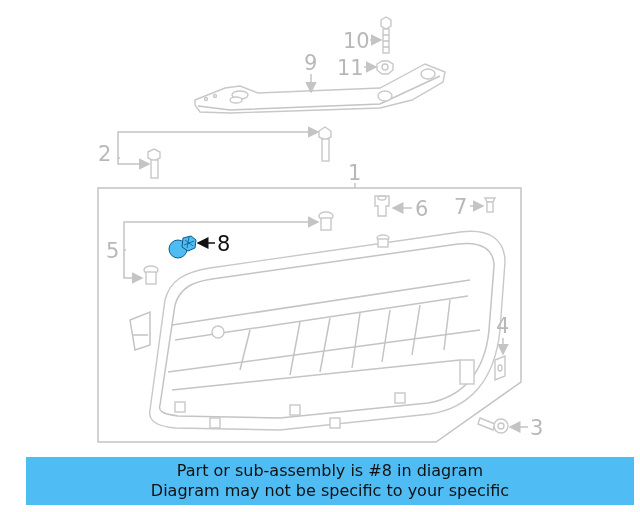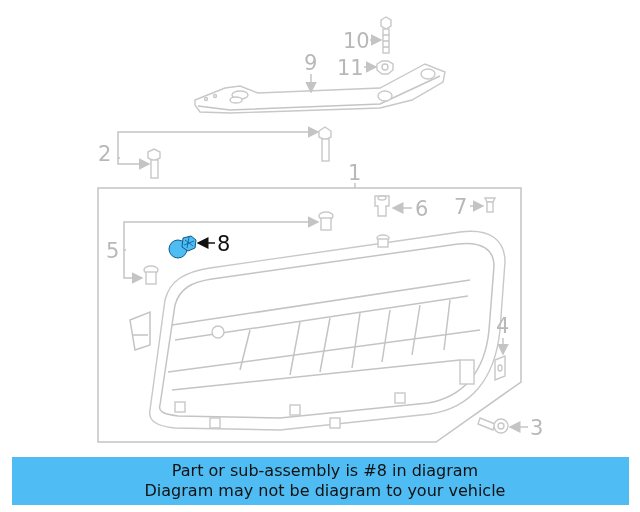--- a/index.html
+++ b/index.html
@@ -2,22 +2,22 @@
 <html><head>
 <meta charset="utf-8">
 <style>
   html,body{margin:0;padding:0;background:#fff;}
   body{width:640px;height:512px;position:relative;overflow:hidden;font-family:"DejaVu Sans",sans-serif;}
   #diagram{position:absolute;left:0;top:0;width:640px;height:512px;}
   .lbl{font-family:"DejaVu Sans",sans-serif;font-size:21px;fill:#b8b8b8;}
   .lbl8{font-family:"DejaVu Sans",sans-serif;font-size:21px;fill:#111;}
   .ln{stroke:#c4c4c4;stroke-width:1.5;fill:none;}
   .part{stroke:#c8c8c8;stroke-width:1.4;fill:#fff;}
-  .banner{position:absolute;left:12px;top:457px;width:608px;height:48px;background:#4fbcf4;
-    display:flex;flex-direction:column;align-items:center;justify-content:center;padding-left:9px;}
+  .banner{position:absolute;left:26px;top:457px;width:608px;height:48px;background:#4fbcf4;
+    display:flex;flex-direction:column;align-items:center;justify-content:center;}
   .banner span{font-family:"DejaVu Sans",sans-serif;font-size:16px;color:#111;line-height:20px;}
 </style>
 </head>
 <body>
 
 <svg id="diagram" viewBox="0 0 640 512" xmlns="http://www.w3.org/2000/svg">
   <defs>
     <marker id="arr" markerWidth="8" markerHeight="8" refX="7" refY="4" orient="auto">
       <path d="M0,0 L8,4 L0,8 z" fill="#c4c4c4"></path>
     </marker>
@@ -134,14 +134,14 @@
     <path class="part" d="M480,418 l15,6 l-2,6 l-15,-6 z"></path>
     <circle class="part" cx="501" cy="426" r="7"></circle>
     <circle class="part" cx="501" cy="426" r="3"></circle>
   </g>
   <line class="ln" x1="528" y1="427" x2="510" y2="427" marker-end="url(#arr)"></line>
   <text class="lbl" x="530" y="435">3</text>
 </svg>
 
 <div class="banner">
   <span>Part or sub-assembly is #8 in diagram</span>
-  <span>Diagram may not be diagram to your vehicle</span>
+  <span>Diagram may not be specific to your specific</span>
 </div>
 
 </body></html>

